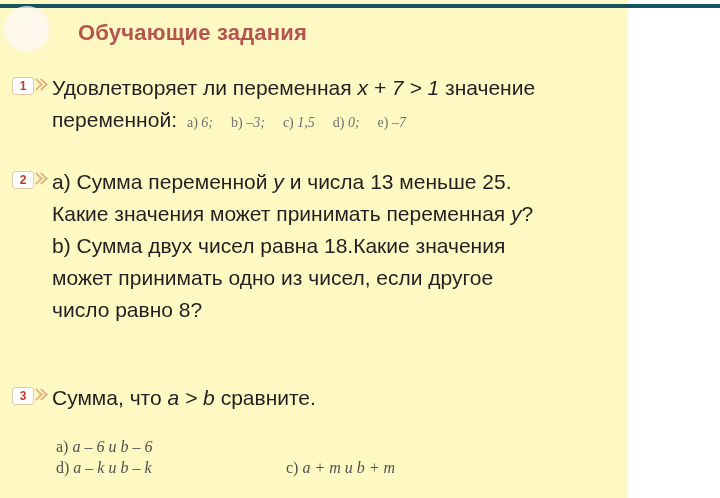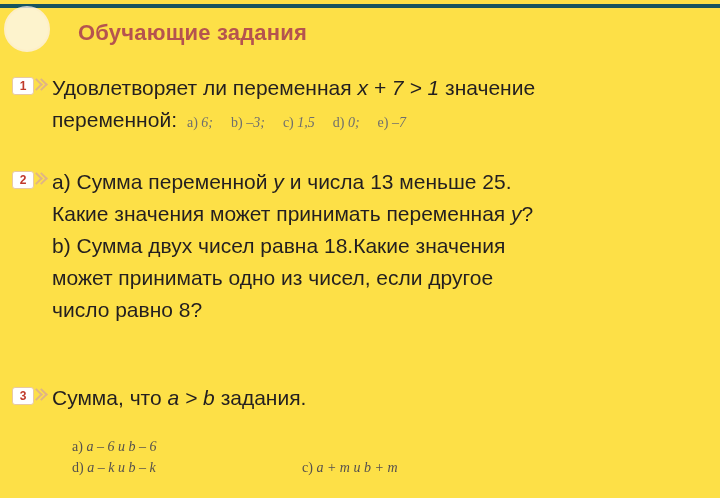--- a/index.html
+++ b/index.html
@@ -12,23 +12,23 @@
     width: 720px;
     height: 498px;
     font-family: "Liberation Sans", sans-serif;
     color: #231f20;
     overflow: hidden;
     position: relative;
   }
 
   .slide {
     position: relative;
-    width: 720px;
+    width: 628px;
     height: 498px;
-    background: #fde047;
+    background: #fef9c3;
     box-sizing: border-box;
   }
 
   
   .top-rule {
     position: absolute;
     top: 4px;
     left: 0;
     width: 720px;
     height: 4px;
@@ -145,24 +145,24 @@
   .opts-inline .opt {
     display: inline-block;
     margin-left: 18px;
   }
   .opts-inline .opt:first-child { margin-left: 10px; }
   .opts-inline .opt .it { font-style: italic; }
 
   
   .opts-grid {
     margin-top: 8px;
-    margin-left: 60px;
+    margin-left: 44px;
     width: 460px;
     font-family: "Liberation Serif", serif;
-    font-size: 14px;
+    font-size: 16px;
     color: #55504e;
     line-height: 21px;
   }
   .opts-grid .row {
     display: flex;
   }
   .opts-grid .cell {
     width: 230px;
   }
   .opts-grid .cell .it { font-style: italic; }
@@ -213,21 +213,21 @@
   </div>
 
   <div class="task" id="t3">
     <div class="marker">
       <span class="plate"></span>
       <span class="num">3</span>
       <span class="chev chev1"></span>
     </div>
     <div class="task-body">
       <div class="task-text">
-        <span>Сумма, что </span><span class="it">a &gt; b</span><span> задания.</span>
+        <span>Сумма, что </span><span class="it">a &gt; b</span><span> сравните.</span>
       </div>
     </div>
   </div>
 
   <div class="opts-grid" style="position:absolute; left:12px; top:428px;">
     <div class="row">
       <div class="cell">
         <span>a)</span>
         <span class="it">a – 6 и b – 6</span>
       </div>

